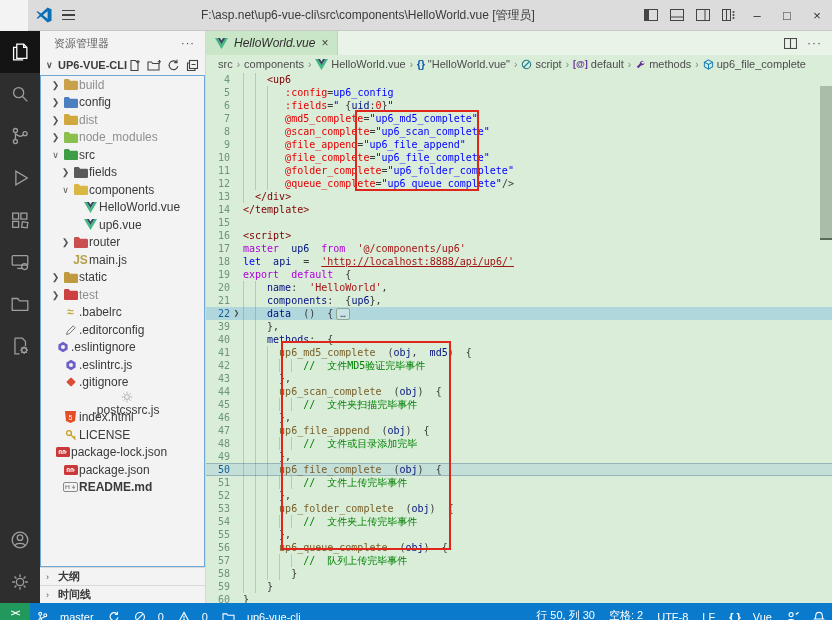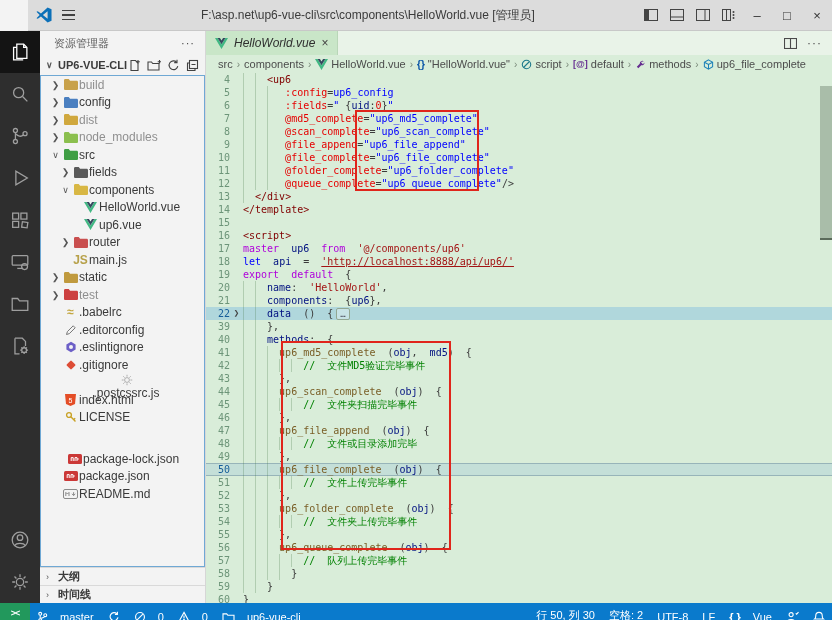--- a/index.html
+++ b/index.html
@@ -423,31 +423,43 @@
           <span class="twisty"></span>
           <span class="ticon">
             <span class="ic">
               <svg width="12" height="12" viewBox="0 0 12 12">
                 <path d="M1.5 10.5l.9-2.9 5.8-5.8 2 2-5.8 5.8z" fill="none" stroke="#777"></path>
               </svg>
             </span>
           </span>
           <span>.editorconfig</span>
         </div>
-        <div class="trow" style="padding-left: 8px; text-align: right;">
+        <div class="trow" style=" text-align: right;">
           <span class="twisty"></span>
           <span class="ticon">
             <span class="ic">
               <svg width="12" height="12" viewBox="0 0 12 12">
                 <polygon points="6,0.8 10.6,3.4 10.6,8.6 6,11.2 1.4,8.6 1.4,3.4" fill="#6c5fc7"></polygon>
                 <circle cx="6" cy="6" r="2" fill="#f3f3f3"></circle>
               </svg>
             </span>
           </span>
           <span>.eslintignore</span>
+        </div>
+        <div class="trow" style="padding-left: 8px;">
+          <span class="twisty"></span>
+          <span class="ticon">
+            <span class="ic">
+              <svg width="12" height="12" viewBox="0 0 12 12">
+                <polygon points="6,0.8 10.6,3.4 10.6,8.6 6,11.2 1.4,8.6 1.4,3.4" fill="#6c5fc7"></polygon>
+                <circle cx="6" cy="6" r="2" fill="#f3f3f3"></circle>
+              </svg>
+            </span>
+          </span>
+          <span>.eslintrc.js</span>
         </div>
         <div class="trow" style="padding-left: 8px;">
           <span class="twisty"></span>
           <span class="ticon">
             <span class="ic">
               <svg width="12" height="12" viewBox="0 0 12 12">
                 <rect x="2.6" y="2.6" width="6.8" height="6.8" rx="1" transform="rotate(45 6 6)" fill="#dd4c35"></rect>
               </svg>
             </span>
           </span>
@@ -484,21 +496,21 @@
           <span class="ticon">
             <span class="ic">
               <svg width="12" height="12" viewBox="0 0 12 12">
                 <circle cx="4" cy="4" r="2.4" fill="none" stroke="#c9a227" stroke-width="1.4"></circle>
                 <path d="M5.8 5.8l4.7 4.7M8.6 8.6l1.6-1.4" stroke="#c9a227" stroke-width="1.4" fill="none"></path>
               </svg>
             </span>
           </span>
           <span>LICENSE</span>
         </div>
-        <div class="trow" style="padding-left: 12px; margin-top: 24px;">
+        <div class="trow" style="padding-left: 0;">
           <span class="twisty"></span>
           <span class="ticon">
             <span class="ic">
               <svg width="14" height="10" viewBox="0 0 14 10">
                 <rect width="14" height="10" rx="1.5" fill="#cb3837"></rect>
                 <path d="M3.2 7V3.6h2V7M7 7V3.6h2V7M9 5h1.8" stroke="#fff" fill="none"></path>
               </svg>
             </span>
           </span>
           <span>package-lock.json</span>
@@ -508,21 +520,21 @@
           <span class="ticon">
             <span class="ic">
               <svg width="14" height="10" viewBox="0 0 14 10">
                 <rect width="14" height="10" rx="1.5" fill="#cb3837"></rect>
                 <path d="M3.2 7V3.6h2V7M7 7V3.6h2V7M9 5h1.8" stroke="#fff" fill="none"></path>
               </svg>
             </span>
           </span>
           <span>package.json</span>
         </div>
-        <div class="trow" style="padding-left: 8px;">
+        <div class="trow" style="padding-left: 8px; font-weight: bold;">
           <span class="twisty"></span>
           <span class="ticon">
             <span class="ic">
               <svg width="15" height="10" viewBox="0 0 15 10">
                 <rect x="0.5" y="0.5" width="14" height="9" rx="1.5" fill="none" stroke="#8a8a8a"></rect>
                 <path d="M2.8 7V3.4L4.4 5l1.6-1.6V7M10.6 3.2v3M9 4.8l1.6 1.8 1.6-1.8" stroke="#8a8a8a" fill="none"></path>
               </svg>
             </span>
           </span>
           <span>README.md</span>

